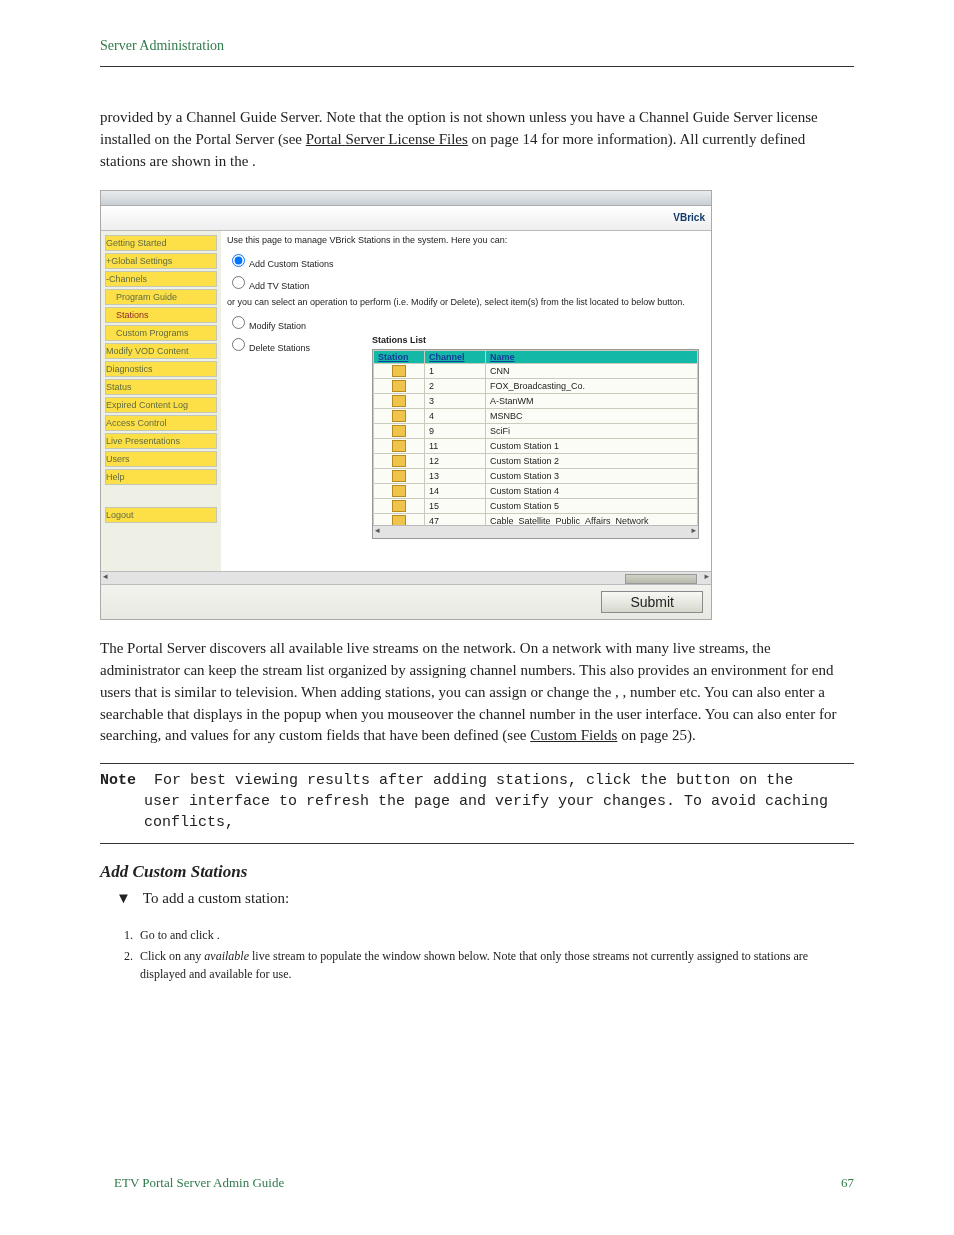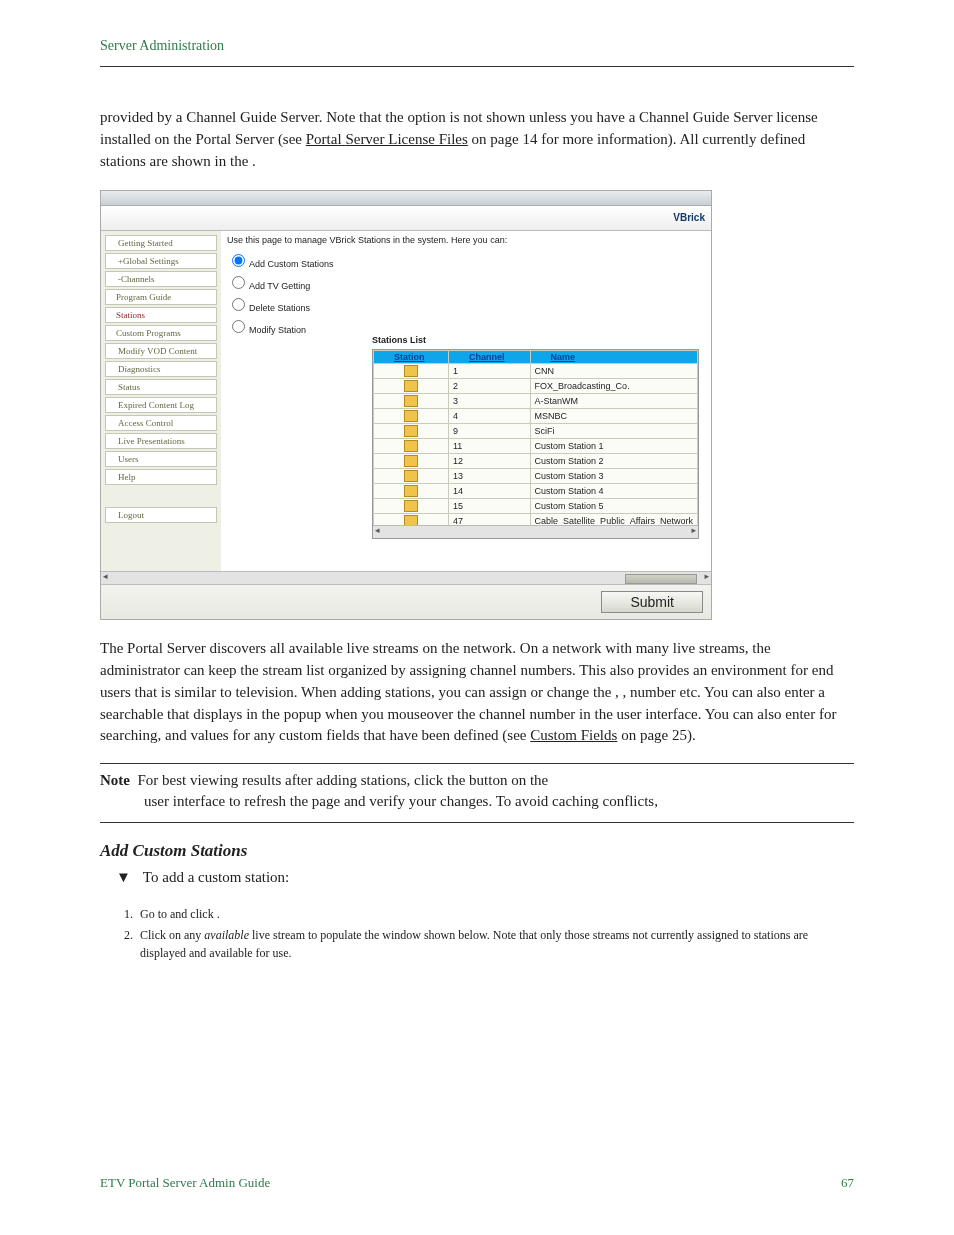--- a/index.html
+++ b/index.html
@@ -60,47 +60,46 @@
     font-size:10px;
   }
   .ss-banner .brand1{color:#123a6b;}
   .ss-main { display:flex; }
   .ss-side {
     width:112px;
     background:#eef0e6;
     padding:4px;
   }
   .side-item, .side-sub, .side-logout {
-    background:#ffffff;
+    background:#fde047;
     border:1px solid #c3c7b5;
-    padding:2px 12px;
+    padding:2px 0;
     margin-bottom:2px;
     color:#616b42;
     cursor:pointer;
-    font-family:Liberation Serif, serif;
   }
   .side-sub{ padding-left:10px; }
   .side-active{ color:#8a2a2a; }
   .side-gap{height:20px;}
   .ss-content{
     flex:1;
     padding:4px 6px;
     position:relative;
   }
   .ss-instr{margin-bottom:6px;}
   .ss-radio{margin:4px 0;}
   .ss-radio input{margin-right:4px;}
   .ss-stations-label{font-weight:bold; position:absolute; left:145px; top:100px;}
   .stations-area{
     position:absolute; left:145px; top:114px; right:6px; bottom:28px;
     border:1px solid #999; overflow:hidden; background:#fff;
   }
   .stations-table{width:100%; border-collapse:collapse; font-size:9px;}
   .stations-table th{
-    background:#0ea5e9; text-align:left; padding:1px 20px;
+    background:#14b8a6; text-align:left; padding:1px 4px;
     color:#163a9a; text-decoration:underline; border:1px solid #c9ccbd;
   }
   .stations-table th:first-child{width:42px;}
   .stations-table th:nth-child(2){width:52px;}
   .stations-table td{
     padding:1px 4px; border:1px solid #c9ccbd; background:#fcfcf7;
     white-space:nowrap;
   }
   .mini-icon{display:inline-block;width:12px;height:10px;background:#f0c34a;border:1px solid #b88a20;vertical-align:middle;}
   .scroll-bottom{position:absolute;left:0;right:0;bottom:0;height:12px;background:#e3e3e3;border-top:1px solid #bbb;}
@@ -120,39 +119,39 @@
     font-family:Verdana,Arial,sans-serif;
     font-size:14px;
     cursor:pointer;
   }
   
   .note-block{
     border-top:1px solid #333;
     border-bottom:1px solid #333;
     padding:6px 0 10px 0;
     margin:16px 0 18px 0;
-    font-size:15px; line-height:1.4;
+    font-size:15px; line-height:1.4;font-family:Liberation Mono, monospace;
   }
   .note-block .note-label{font-weight:bold;}
   .note-body{display:inline;}
   .note-indent{margin-left:44px;}
   h3.subhead{
     font-family:'Century Schoolbook', Georgia, serif;
     font-weight:bold;
     font-style:italic;
     font-size:17px;
     margin:0 0 8px 0;
   }
   .task-line{font-size:15px;margin:2px 0 20px 16px;}
   .task-line .tri{margin-right:12px;}
   ol.steps{margin:2px 0 0 16px;padding-left:20px;font-size:12px;line-height:1.45;}
   ol.steps li{margin-bottom:4px;padding-left:4px;}
   .footer{
     position:absolute;
-    left:100px; right:100px; bottom:44px;
+    left:114px; right:100px; bottom:44px;
     font-size:13px;
     display:flex;justify-content:space-between;
   }
   .footer-left{color:#2f7a4a;}
   .footer-right{color:#2f7a4a;}
   em.it{font-style:italic;}
   .outer-scroll{height:12px;background:#e3e3e3;border-top:1px solid #bbb;position:relative;}
   .outer-scroll::before{content:"◂";position:absolute;left:2px;top:-1px;font-size:9px;color:#555;}
   .outer-scroll::after{content:"▸";position:absolute;right:2px;top:-1px;font-size:9px;color:#555;}
   .outer-thumb{position:absolute;right:14px;top:2px;height:8px;width:70px;background:linear-gradient(#d0d2c6,#b7b9ab);border:1px solid #999;}
@@ -193,25 +192,26 @@
             <div class="side-item">Users</div>
             <div class="side-item">Help</div>
             <div class="side-gap"></div>
             <div class="side-logout">Logout</div>
           </div>
         <div class="ss-content">
           <div class="ss-body-region">
             <div class="ss-instr">Use this page to manage VBrick Stations in the system. Here you can:</div>
             <div id="radios1">
                 <div class="ss-radio"><input type="radio" name="op1" checked="" style=""><span>Add Custom Stations</span></div>
-                <div class="ss-radio"><input type="radio" name="op1" style=""><span>Add TV Getting</span></div>
+                <div class="ss-radio"><input type="radio" name="op1" style=""><span>Add TV Station</span></div>
               </div>
+            <div class="ss-instr" style="margin-top:6px;">or you can select an operation to perform (i.e. Modify or Delete), select item(s) from the list located to below button.</div>
             <div id="radios2">
+                <div class="ss-radio"><input type="radio" name="op2" style=""><span>Modify Station</span></div>
                 <div class="ss-radio"><input type="radio" name="op2" style=""><span>Delete Stations</span></div>
-                <div class="ss-radio"><input type="radio" name="op2" style=""><span>Modify Station</span></div>
               </div>
             <div class="ss-stations-label">Stations List</div>
             <div class="stations-area">
               <table class="stations-table">
                 <thead>
                     <tr id="st-head">
                       <th>Station</th>
                       <th>Channel</th>
                       <th>Name</th>
                     </tr>

